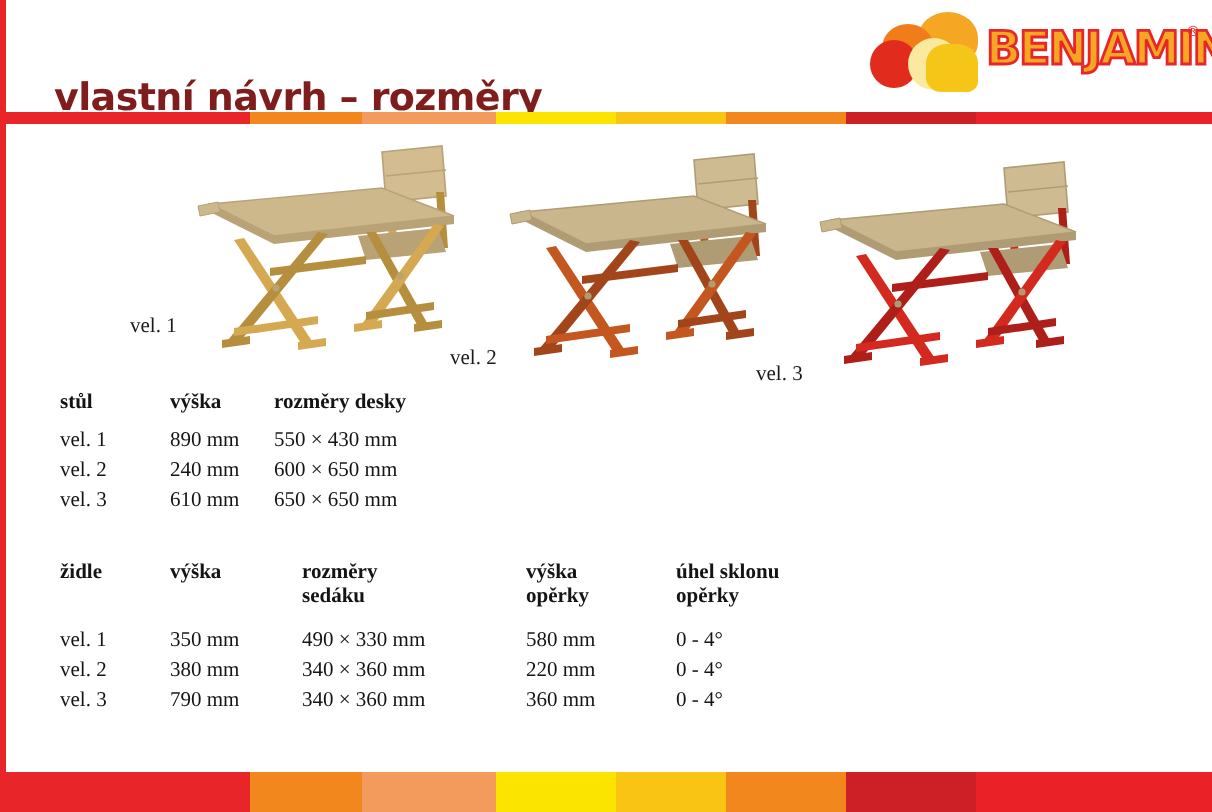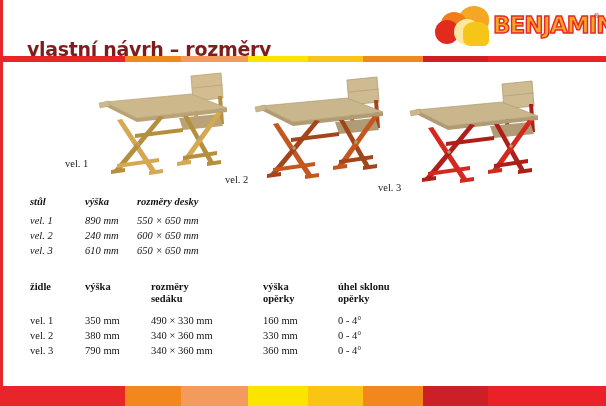--- a/index.html
+++ b/index.html
@@ -97,21 +97,21 @@
     vertical-align:top;
     white-space:pre-line;
     line-height:12px;
   }
   .tbl td{
     text-align:left;
     padding:1px 0 1px 0;
     line-height:13px;
     white-space:nowrap;
   }
-  #table-stul{ left:27px; top:196px;font-style:italic; }
+  #table-stul{ left:27px; top:196px; }
   #table-stul th:nth-child(1),#table-stul td:nth-child(1){ width:55px; }
   #table-stul th:nth-child(2),#table-stul td:nth-child(2){ width:52px; }
 
   #table-zidle{ left:27px; top:281px;font-family:Liberation Serif, serif; }
   #table-zidle th:nth-child(1),#table-zidle td:nth-child(1){ width:55px; }
   #table-zidle th:nth-child(2),#table-zidle td:nth-child(2){ width:66px; }
   #table-zidle th:nth-child(3),#table-zidle td:nth-child(3){ width:112px; }
   #table-zidle th:nth-child(4),#table-zidle td:nth-child(4){ width:75px; }
   #table-zidle tr.head th{ padding-bottom:8px; }
 </style>
@@ -246,21 +246,21 @@
       <tr class="head">
         <th>stůl</th>
         <th>výška</th>
         <th>rozměry desky</th>
       </tr>
     </thead>
     <tbody id="body-stul">
         <tr>
           <td>vel. 1</td>
           <td>890 mm</td>
-          <td>550 × 650 mm</td>
+          <td>550 × 430 mm</td>
         </tr>
         <tr>
           <td>vel. 2</td>
           <td>240 mm</td>
           <td>600 × 650 mm</td>
         </tr>
         <tr>
           <td>vel. 3</td>
           <td>610 mm</td>
           <td>650 × 650 mm</td>
@@ -279,28 +279,28 @@
 opěrky</th>
         <th>úhel sklonu
 opěrky</th>
       </tr>
     </thead>
     <tbody id="body-zidle">
         <tr>
           <td>vel. 1</td>
           <td>350 mm</td>
           <td>490 × 330 mm</td>
-          <td>160 mm</td>
+          <td>580 mm</td>
           <td>0 - 4°</td>
         </tr>
         <tr>
           <td>vel. 2</td>
           <td>380 mm</td>
           <td>340 × 360 mm</td>
-          <td>330 mm</td>
+          <td>220 mm</td>
           <td>0 - 4°</td>
         </tr>
         <tr>
           <td>vel. 3</td>
           <td>790 mm</td>
           <td>340 × 360 mm</td>
           <td>360 mm</td>
           <td>0 - 4°</td>
         </tr>
       </tbody>

